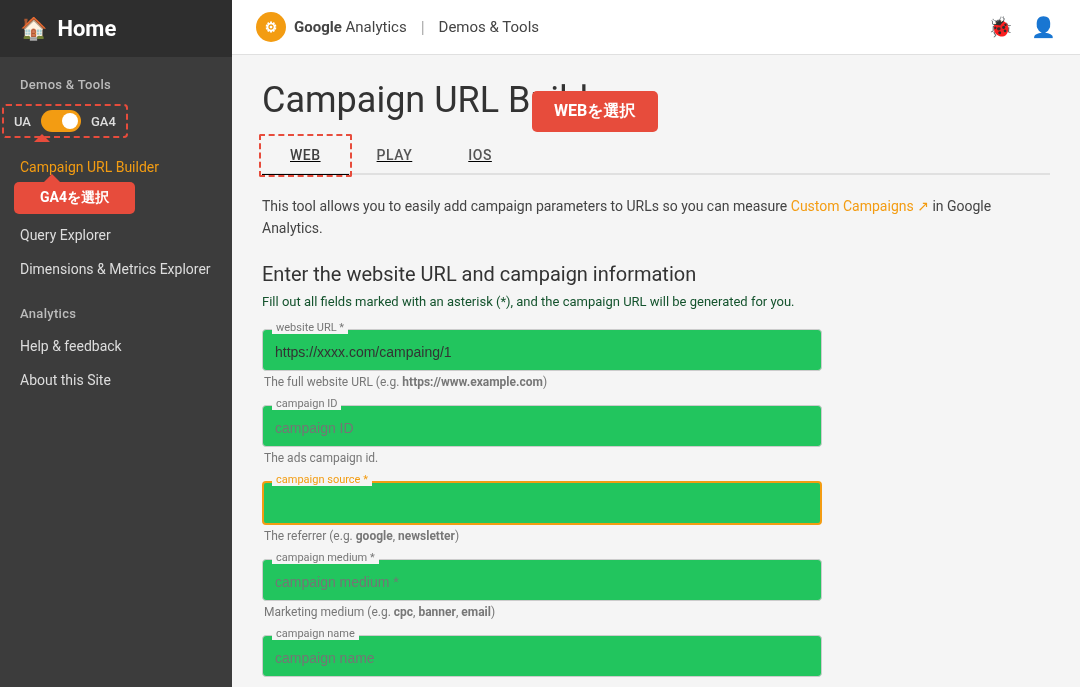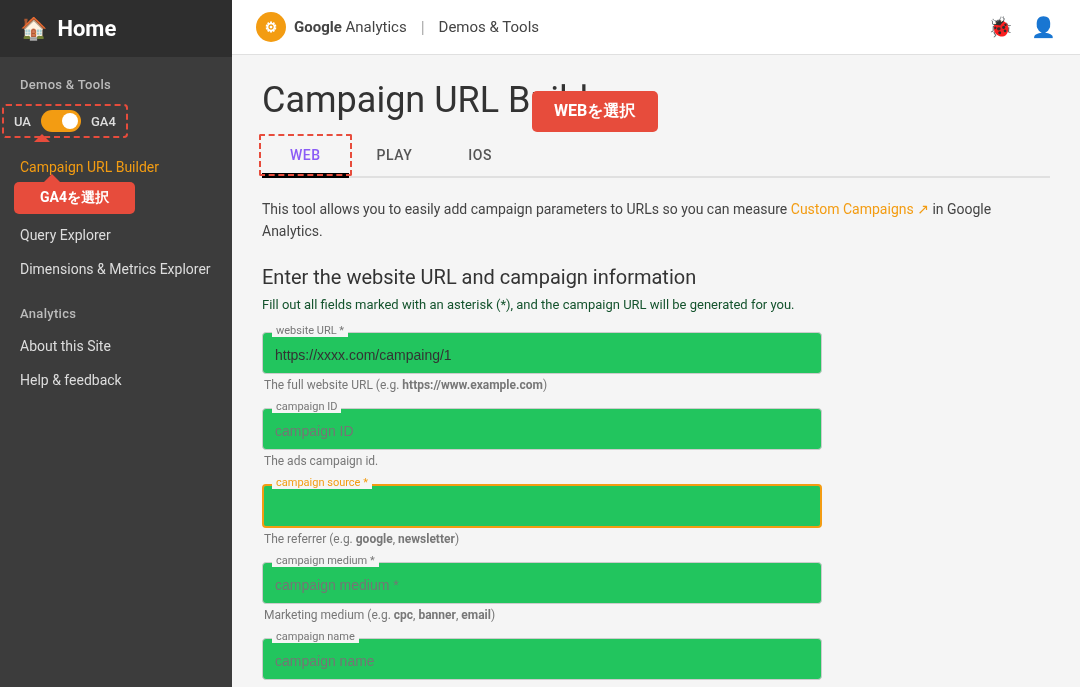--- a/index.html
+++ b/index.html
@@ -170,22 +170,22 @@
       padding: 10px 28px;
       font-size: 14px;
       font-weight: 500;
       color: #555;
       cursor: pointer;
       letter-spacing: 0.5px;
       text-transform: uppercase;
       position: relative;
     }
     .tab.active {
-      color: #8b5cf6;
-      border-bottom: 5px solid #000000;
+      color: #404040;
+      border-bottom: 1px solid #000000;
       margin-bottom: -2px;
     }
 
     
     .description {
       font-size: 14px;
       color: #444;
       margin-bottom: 22px;
       line-height: 1.6;
       max-width: 740px;
@@ -302,24 +302,24 @@
   </div>
   <div class="sidebar-item">
     <span>Query Explorer</span>
   </div>
   <div class="sidebar-item">
     <span>Dimensions &amp; Metrics Explorer</span>
   </div>
 
   <div class="sidebar-section-title">Analytics</div>
   <div class="sidebar-item">
+    <span>Help &amp; feedback</span>
+  </div>
+  <div class="sidebar-item">
     <span>About this Site</span>
-  </div>
-  <div class="sidebar-item">
-    <span>Help &amp; feedback</span>
   </div>
 </div>
 
 <div id="main">
 
   <div id="header">
     <div class="header-logo">
       <div class="logo-icon">⚙</div>
       <span class="logo-text">
         <strong>Google</strong> Analytics
@@ -329,21 +329,21 @@
     </div>
     <div class="header-icons">
       <span class="header-icon">🐞</span>
       <span class="header-icon">👤</span>
     </div>
   </div>
 
   <div id="content">
     <h1 id="page-title">Campaign URL Builder</h1>
 
-    <div style="position:relative; margin-bottom: 0;">
+    <div style="position:relative; margin-bottom: 0; text-decoration: underline;">
 
       <div style="position:absolute; top:-46px; left:270px; z-index:50;">
         <div class="red-tooltip" style="position:relative; padding:10px 22px; font-size:16px;">WEBを選択</div>
       </div>
       <div class="tabs">
         <div class="tab active" style="position:relative;">
           <span>WEB</span>
           
           <div style="position:absolute;top:-3px;left:-3px;right:-3px;bottom:-3px;border:2px dashed #e74c3c;pointer-events:none;border-radius:2px;"></div>
         </div>

